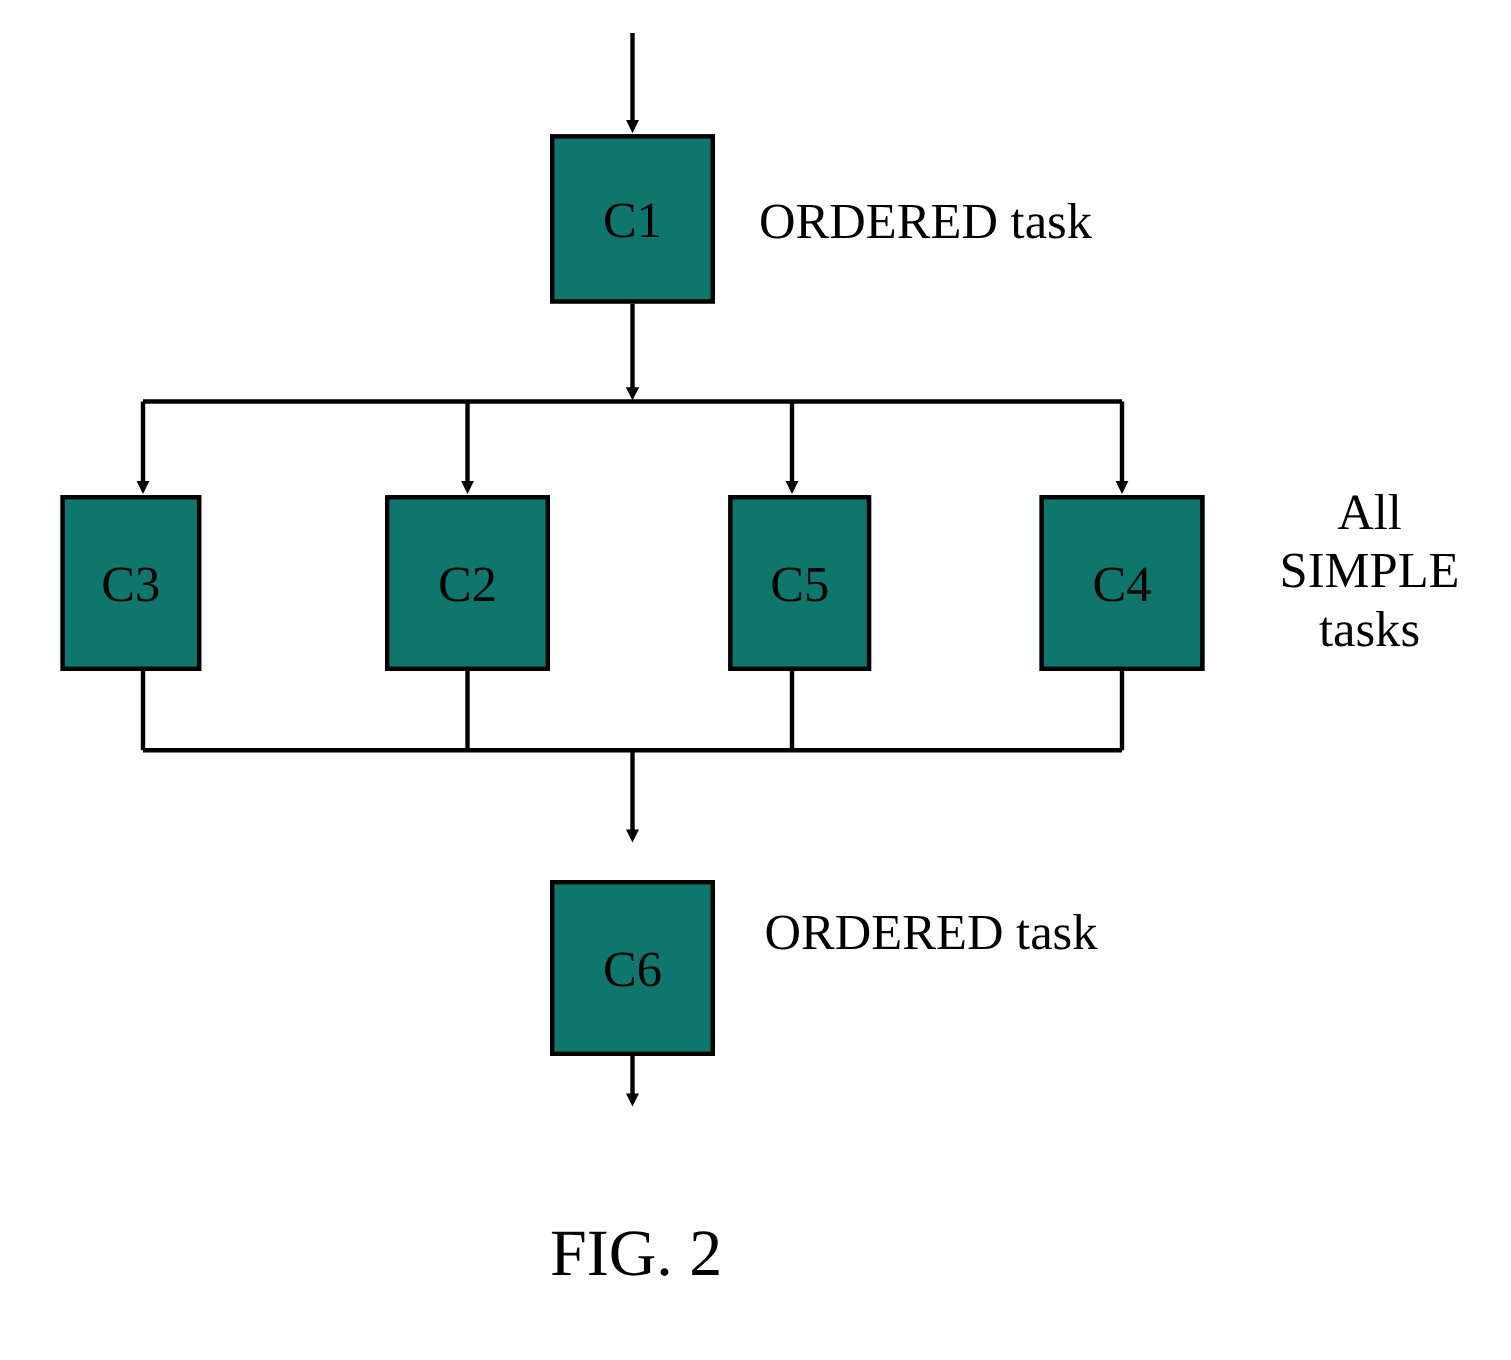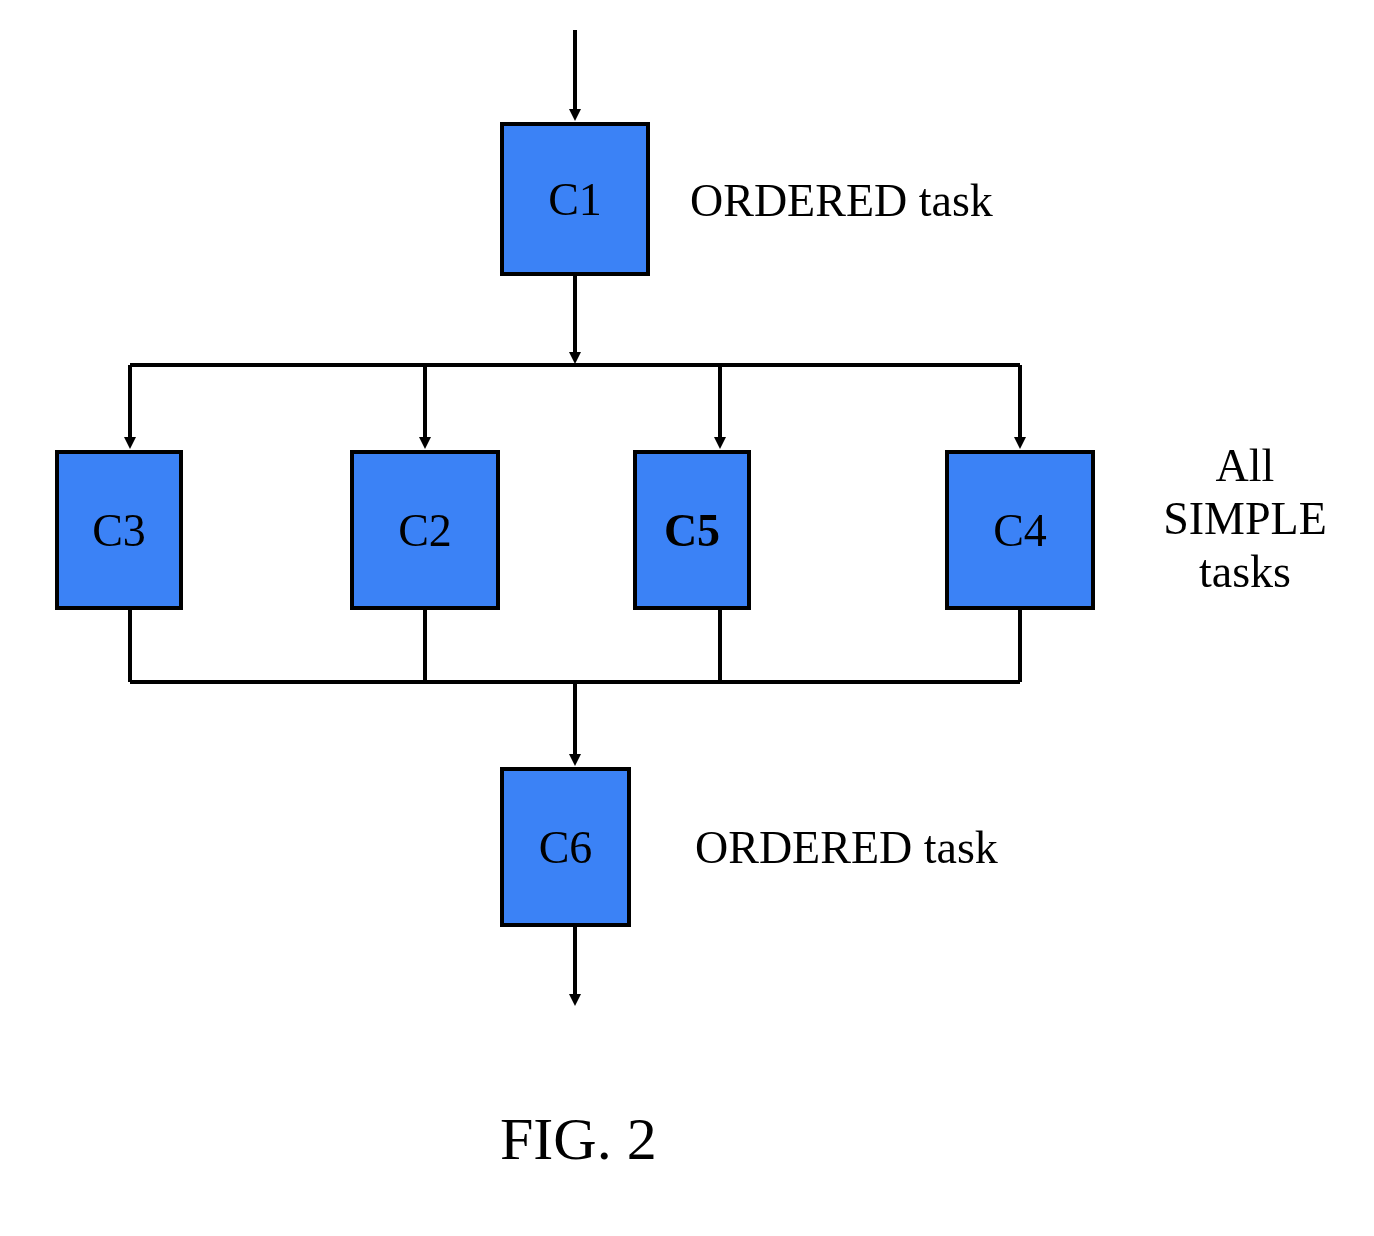--- a/index.html
+++ b/index.html
@@ -10,21 +10,21 @@
   .stage {
     position: relative;
     width: 1374px;
     height: 1236px;
     font-family: "Times New Roman", Times, serif;
     color: #000;
   }
   .node {
     position: absolute;
     border: 4px solid #000;
-    background: #3b82f6;
+    background: #0f766e;
     box-sizing: border-box;
     display: flex;
     align-items: center;
     justify-content: center;
     font-size: 46px;
   }
   .label {
     position: absolute;
     font-size: 46px;
     line-height: 1.15;
@@ -84,34 +84,34 @@
   <div class="label" style="left:690px; top:175px;">ORDERED task</div>
 
   <div class="node" style="left:55px; top:450px; width:128px; height:160px;">
     <span>C3</span>
   </div>
 
   <div class="node" style="left:350px; top:450px; width:150px; height:160px;text-align:center;">
     <span>C2</span>
   </div>
 
-  <div class="node" style="left:633px; top:450px; width:118px; height:160px;font-weight:bold;">
+  <div class="node" style="left:662px; top:450px; width:130px; height:160px;">
     <span>C5</span>
   </div>
 
   <div class="node" style="left:945px; top:450px; width:150px; height:160px;">
     <span>C4</span>
   </div>
 
   <div class="label" style="left:1145px; top:440px; text-align:center; width:200px;">
     <div>All</div>
     <div>SIMPLE</div>
     <div>tasks</div>
   </div>
 
-  <div class="node" style="left:500px; top:767px; width:131px; height:160px;text-align:center;">
+  <div class="node" style="left:500px; top:800px; width:150px; height:160px;text-align:center;">
     <span>C6</span>
   </div>
   <div class="label" style="left:695px; top:822px;">ORDERED task</div>
 
   <div class="caption" style="left:500px; top:1105px;">FIG. 2</div>
 
 </div>
 
 </body></html>

